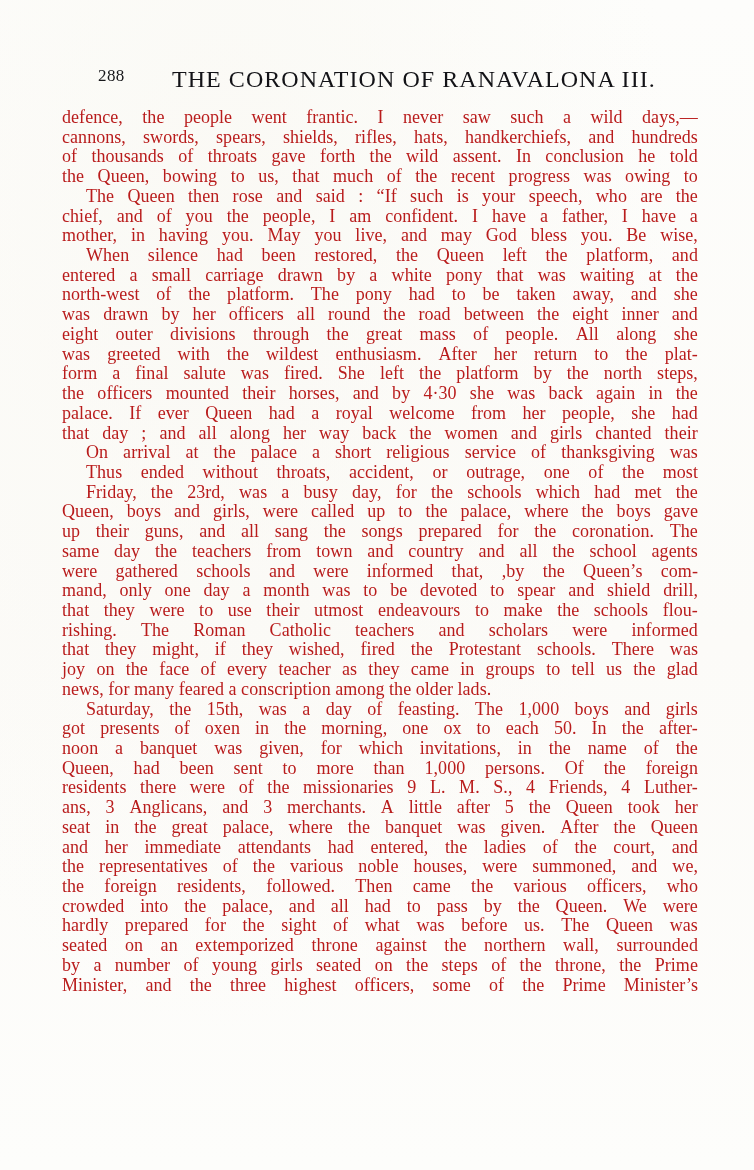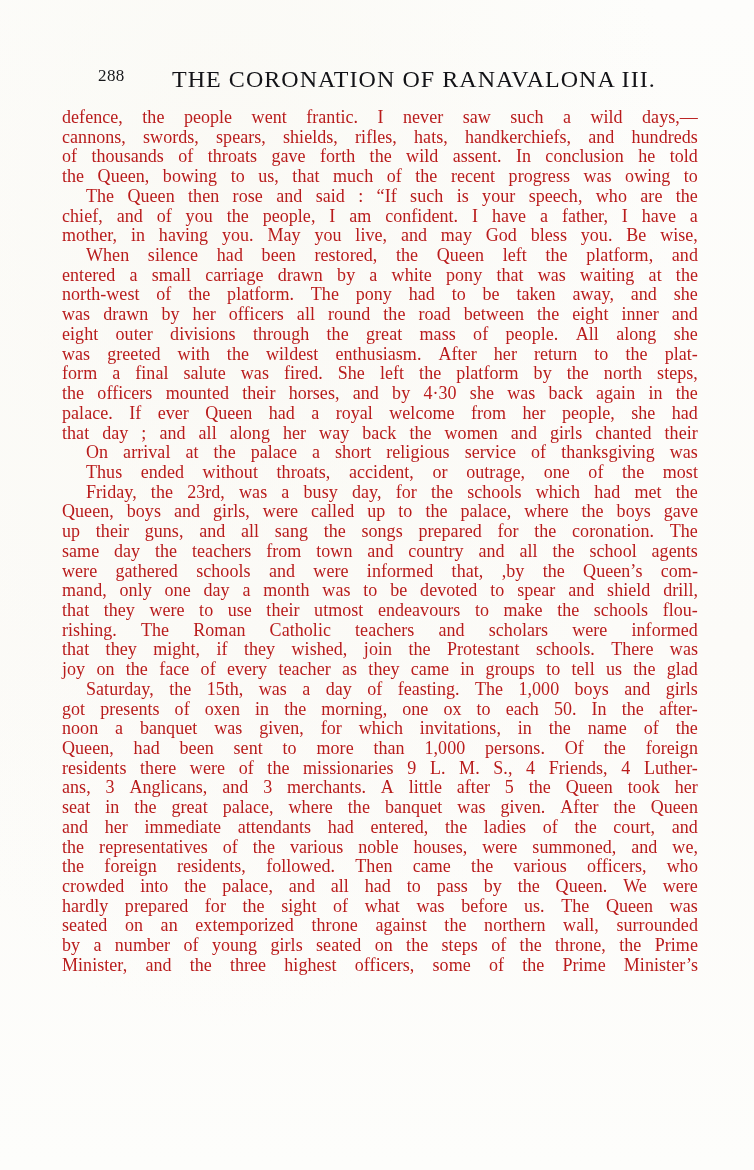--- a/index.html
+++ b/index.html
@@ -505,21 +505,21 @@
           <span>were</span>
           <span>informed</span>
         </div>
         <div class="ln j">
           <span>that</span>
           <span>they</span>
           <span>might,</span>
           <span>if</span>
           <span>they</span>
           <span>wished,</span>
-          <span>join</span>
+          <span>fired</span>
           <span>the</span>
           <span>Protestant</span>
           <span>schools.</span>
           <span>There</span>
           <span>was</span>
         </div>
         <div class="ln j">
           <span>joy</span>
           <span>on</span>
           <span>the</span>
@@ -531,20 +531,21 @@
           <span>they</span>
           <span>came</span>
           <span>in</span>
           <span>groups</span>
           <span>to</span>
           <span>tell</span>
           <span>us</span>
           <span>the</span>
           <span>glad</span>
         </div>
+        <div class="ln">news, for many feared a conscription among the older  lads.</div>
         <div class="ln ind j">
           <span>Saturday,</span>
           <span>the</span>
           <span>15th,</span>
           <span>was</span>
           <span>a</span>
           <span>day</span>
           <span>of</span>
           <span>feasting.</span>
           <span>The</span>

